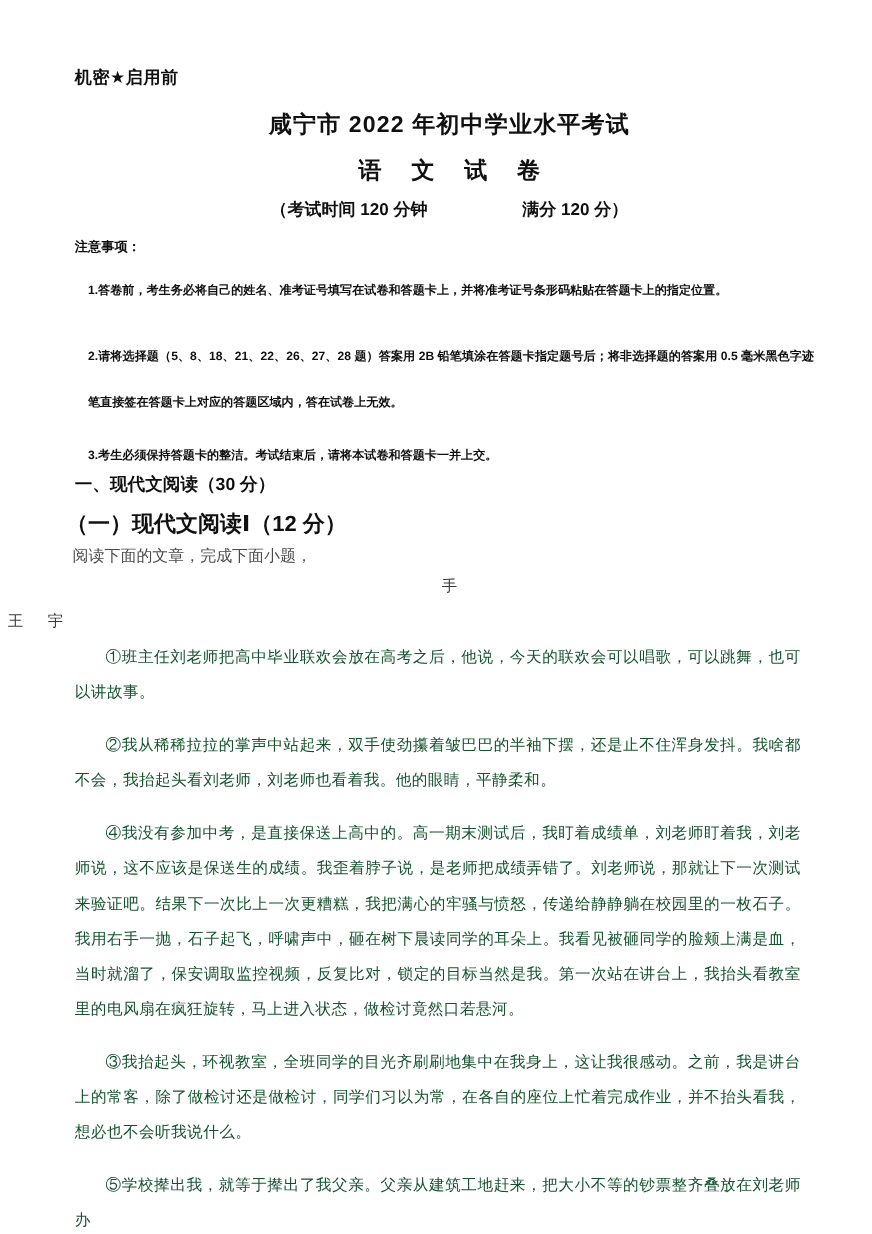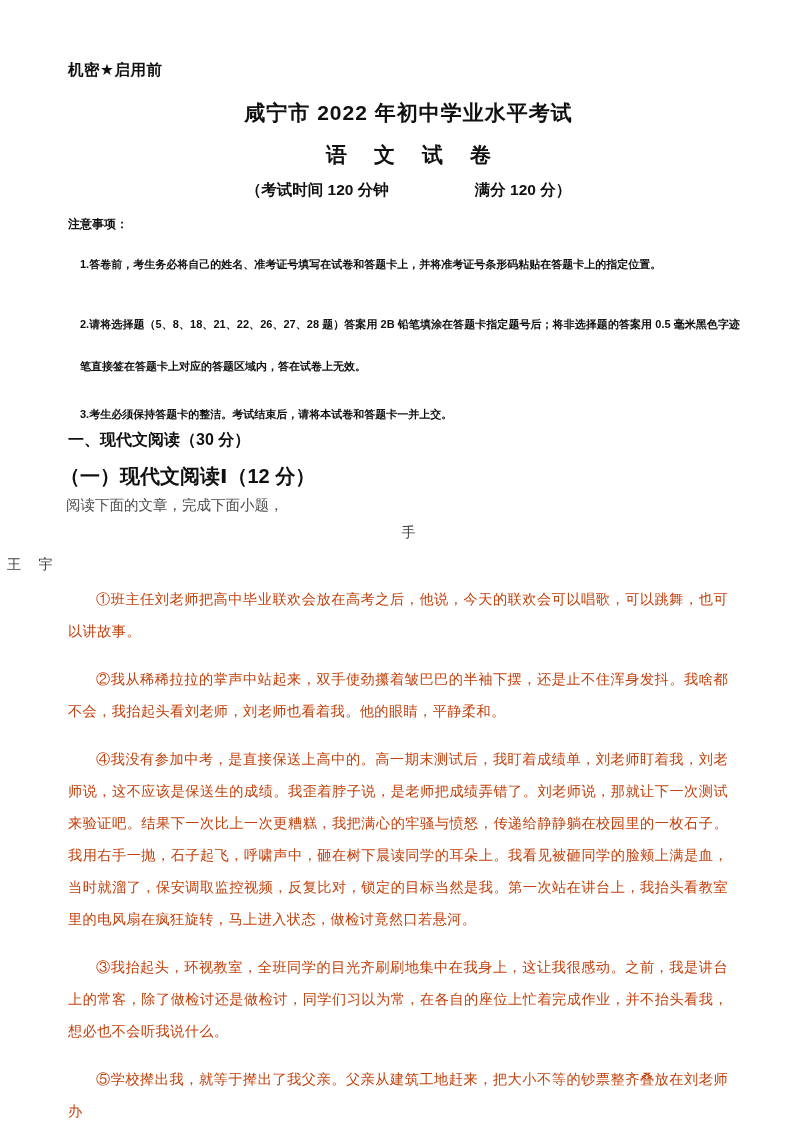--- a/index.html
+++ b/index.html
@@ -26,21 +26,21 @@
 
   
   .hei {
     font-family: "Liberation Sans", "DejaVu Sans", sans-serif;
     font-weight: bold;
     color: #101010;
   }
 
   
   .kai {
-    font-family: Liberation Serif, serif;
+    font-family: Liberation Mono, monospace;
     font-weight: normal;
     color: #3b3b3b;
   }
 
   .secret-line {
     position: absolute;
     left: 68px;
     top: 60px;
     font-size: 15.5px;
     letter-spacing: 0.5px;
@@ -139,21 +139,21 @@
     top: 583px;
     width: 660px;
   }
   .para {
     font-size: 14.2px;
     line-height: 32px;
     text-align: justify;
     text-justify: inter-ideograph;
     text-indent: 28px;
     margin: 0 0 0 0;
-    color: #c2410c;
+    color: #14532d;
     letter-spacing: 0.4px;
   }
   .para + .para { margin-top: 16px; }
 </style>
 </head>
 <body>
 
 <div class="page">
 
   <div class="secret-line hei">机密★启用前</div>

